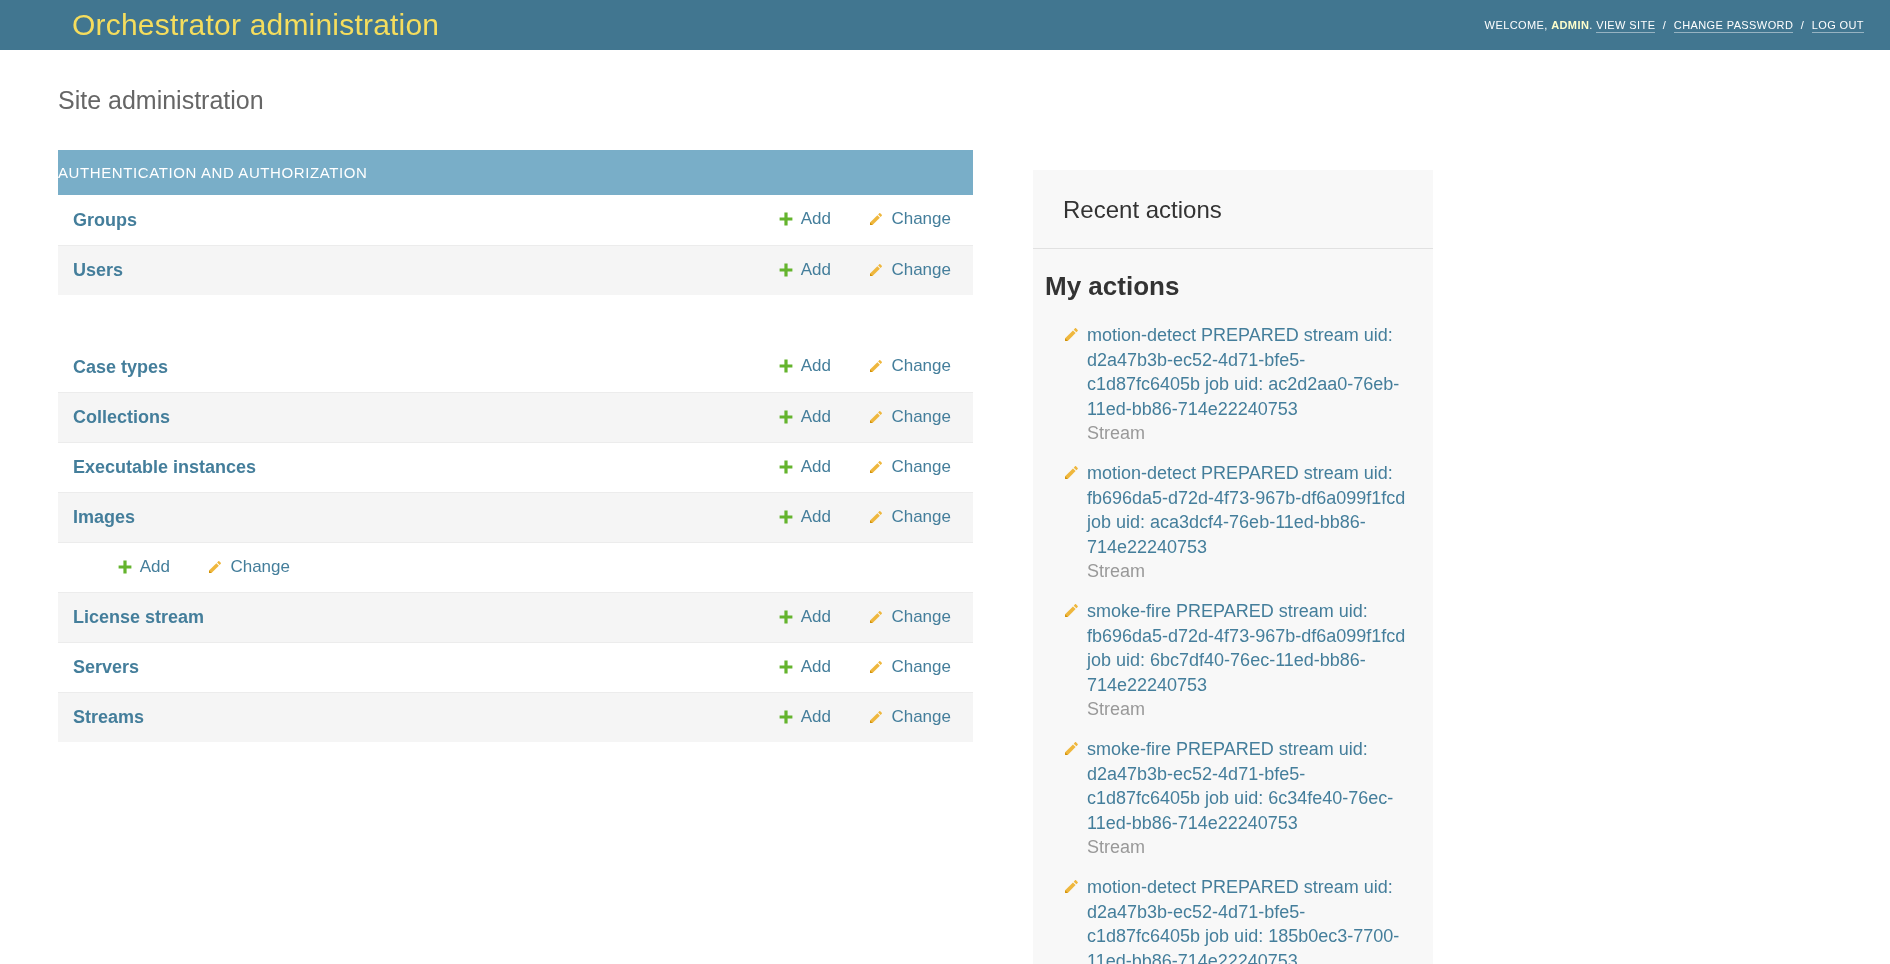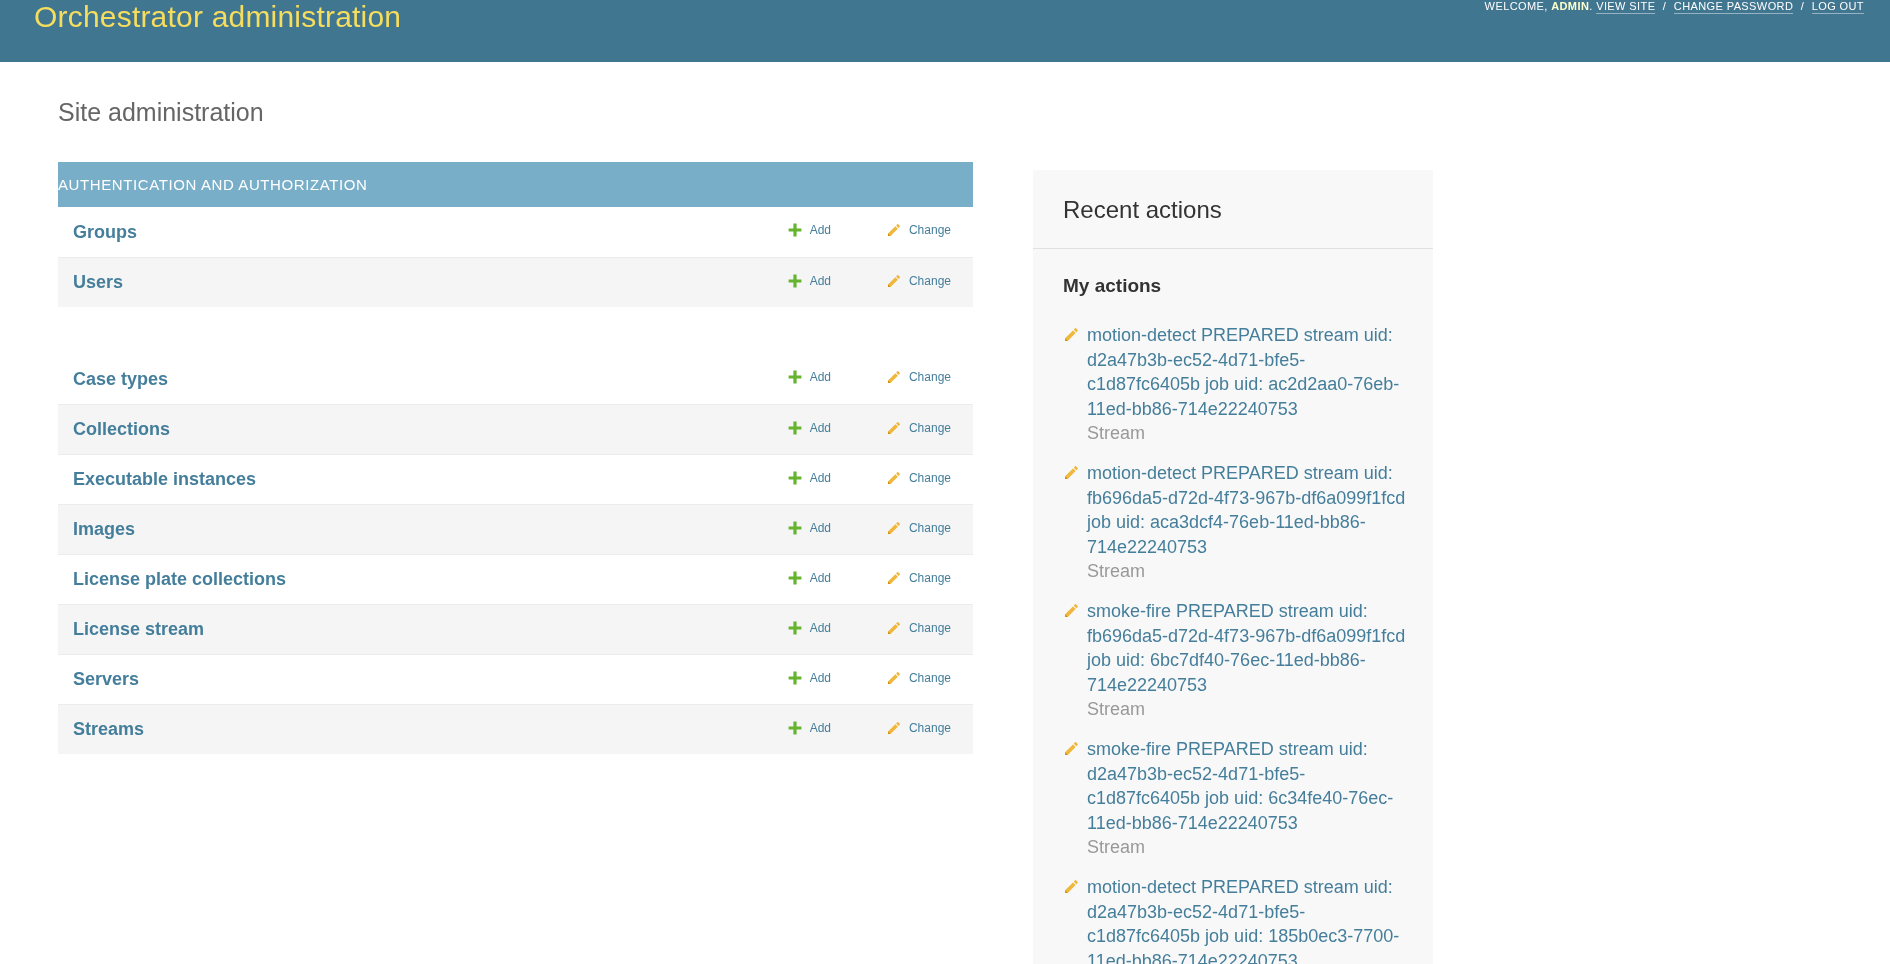--- a/index.html
+++ b/index.html
@@ -16,23 +16,23 @@
   html,body{margin:0;padding:0;}
   body{
     width:1890px;height:964px;overflow:hidden;position:relative;
     background:#fff;color:#333;
     font-family:"Liberation Sans",sans-serif;
   }
   a{cursor:pointer;}
 
   
   .app-header{
-    height:62px;background:var(--header-bg);
-    display:flex;justify-content:space-between;
-    padding:0 26px 0 34px;
+    height:50px;background:var(--header-bg);
+    display:flex;align-items:center;justify-content:space-between;
+    padding:0 26px 0 72px;
   }
   .site-title{
     margin:0;font-size:30px;font-weight:400;color:var(--branding);
     letter-spacing:0.2px;text-decoration:none;
   }
   .user-tools{
     color:#fff;font-size:11px;letter-spacing:0.4px;white-space:nowrap;
   }
   .user-tools strong{color:#ffffcc;}
   .user-tools a{
@@ -63,35 +63,35 @@
   .module-row:nth-child(even){background:var(--row-alt-bg);}
   .model-name{
     flex:1;font-size:18px;font-weight:bold;color:var(--link);
     padding-left:15px;text-decoration:none;
   }
   .cell{white-space:nowrap;}
   .add-cell{width:112px;text-align:right;}
   .change-cell{width:120px;text-align:right;margin-right:22px;}
   .row-action{
     display:inline-flex;align-items:center;gap:7px;
-    color:var(--link);font-size:12px;text-decoration:none;
+    color:var(--link);font-size:17px;text-decoration:none;
   }
   .icon-16{width:16px;height:16px;display:inline-block;flex:0 0 auto;}
 
   
   .recent-actions{
     position:absolute;left:1033px;top:170px;width:400px;height:900px;
     background:var(--sidebar-bg);
   }
   .recent-actions-title{
     margin:0;padding:26px 30px 24px;font-size:24px;font-weight:400;color:#333;
     line-height:28px;border-bottom:1px solid #e1e1e1;
   }
   .my-actions-heading{
-    margin:26px 30px 0;font-size:19px;font-weight:bold;color:#333;line-height:22px;
+    margin:26px 12px 0;font-size:26px;font-weight:bold;color:#333;line-height:22px;
   }
   .action-list{
     list-style:none;margin:0;padding:26px 26px 0 30px;
   }
   .action-item{position:relative;padding-left:24px;margin-bottom:19px;}
   .action-icon{position:absolute;left:0;top:3px;width:17px;height:17px;}
   .action-icon svg{width:17px;height:17px;}
   .action-link-text{
     display:block;color:var(--link);font-size:18px;line-height:24.5px;
     text-decoration:none;
@@ -250,21 +250,20 @@
                   <path d="M3 17.25V21h3.75L17.81 9.94l-3.75-3.75L3 17.25z" fill="var(--change-icon)"></path>
                   <path d="M20.71 7.04c.39-.39.39-1.02 0-1.41l-2.34-2.34c-.39-.39-1.02-.39-1.41 0l-1.83 1.83 3.75 3.75 1.83-1.83z" fill="var(--change-icon)"></path>
                   <path d="M3 17.25V21h3.75z" fill="#cf9007"></path>
                 </svg>
         <span class="lbl">Change</span>
       </a>
     </span>
   </div>
 
   <div class="module-row">
-    <a class="model-name">License plate collections</a>
     <span class="cell add-cell">
       <a class="row-action">
         <svg class="icon-16" viewBox="0 0 16 16">
                   <path d="M6.4 1.6h3.2v4.8h4.8v3.2H9.6v4.8H6.4V9.6H1.6V6.4h4.8z" fill="var(--add-icon)"></path>
                 </svg>
         <span class="lbl">Add</span>
       </a>
     </span>
     <span class="cell change-cell">
       <a class="row-action">

